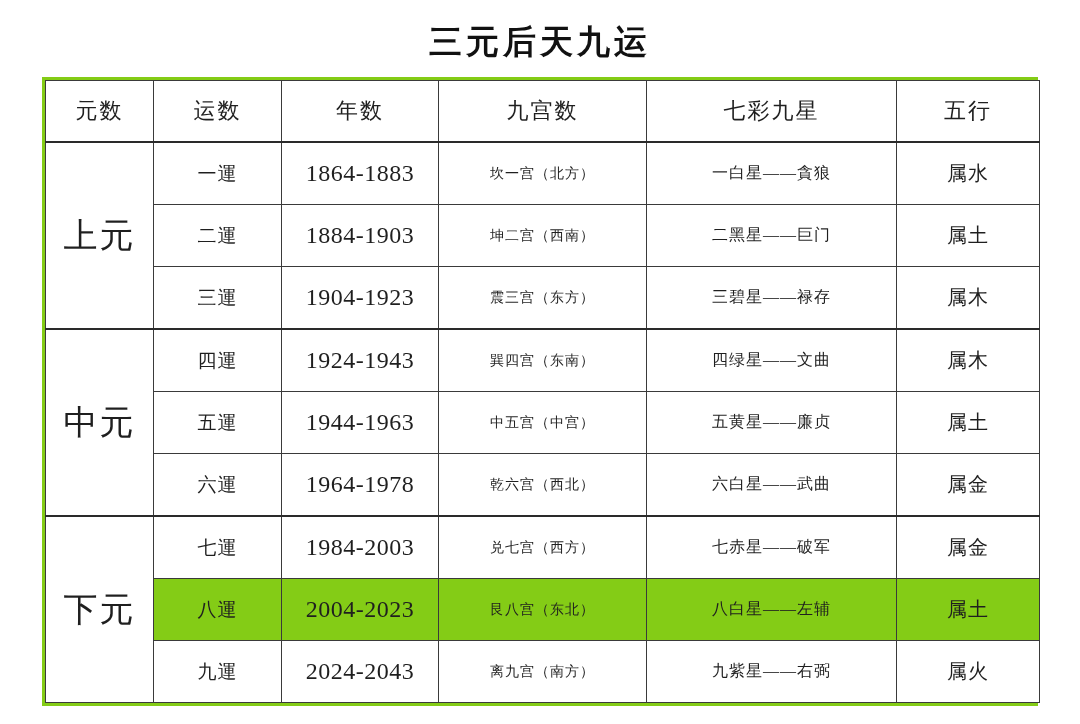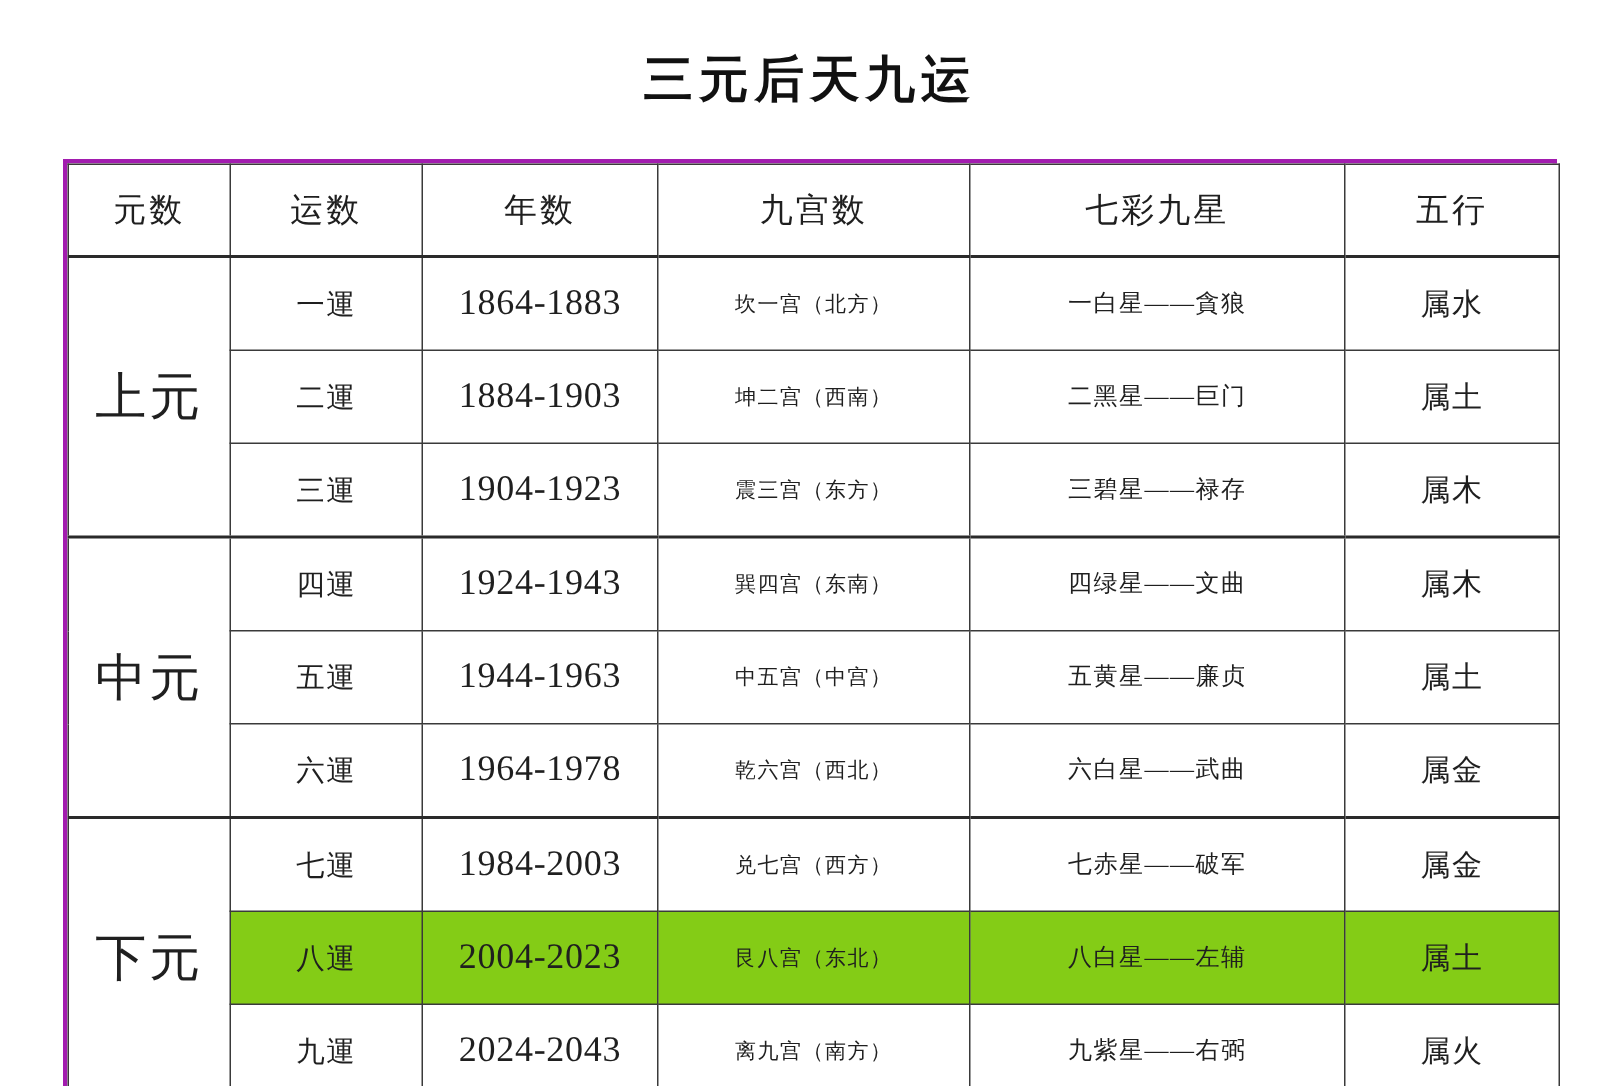--- a/index.html
+++ b/index.html
@@ -20,29 +20,29 @@
     width: 1080px;
     height: 724px;
     box-sizing: border-box;
   }
 
   .title {
     text-align: center;
     font-size: 33px;
     font-weight: bold;
     letter-spacing: 4px;
-    padding-top: 31px;
+    padding-top: 20px;
     padding-bottom: 12px;
     color: #111111;
     font-family: "Liberation Serif", "DejaVu Serif", serif;
   }
 
   .table-wrap {
-    margin: 18px 42px;
-    border: 3px solid #a21caf;
+    margin: 0 42px;
+    border: 3px solid #84cc16;
     box-sizing: border-box;
   }
 
   table.nine-periods {
     width: 100%;
     border-collapse: collapse;
     table-layout: fixed;
     background: #ffffff;
   }
 

